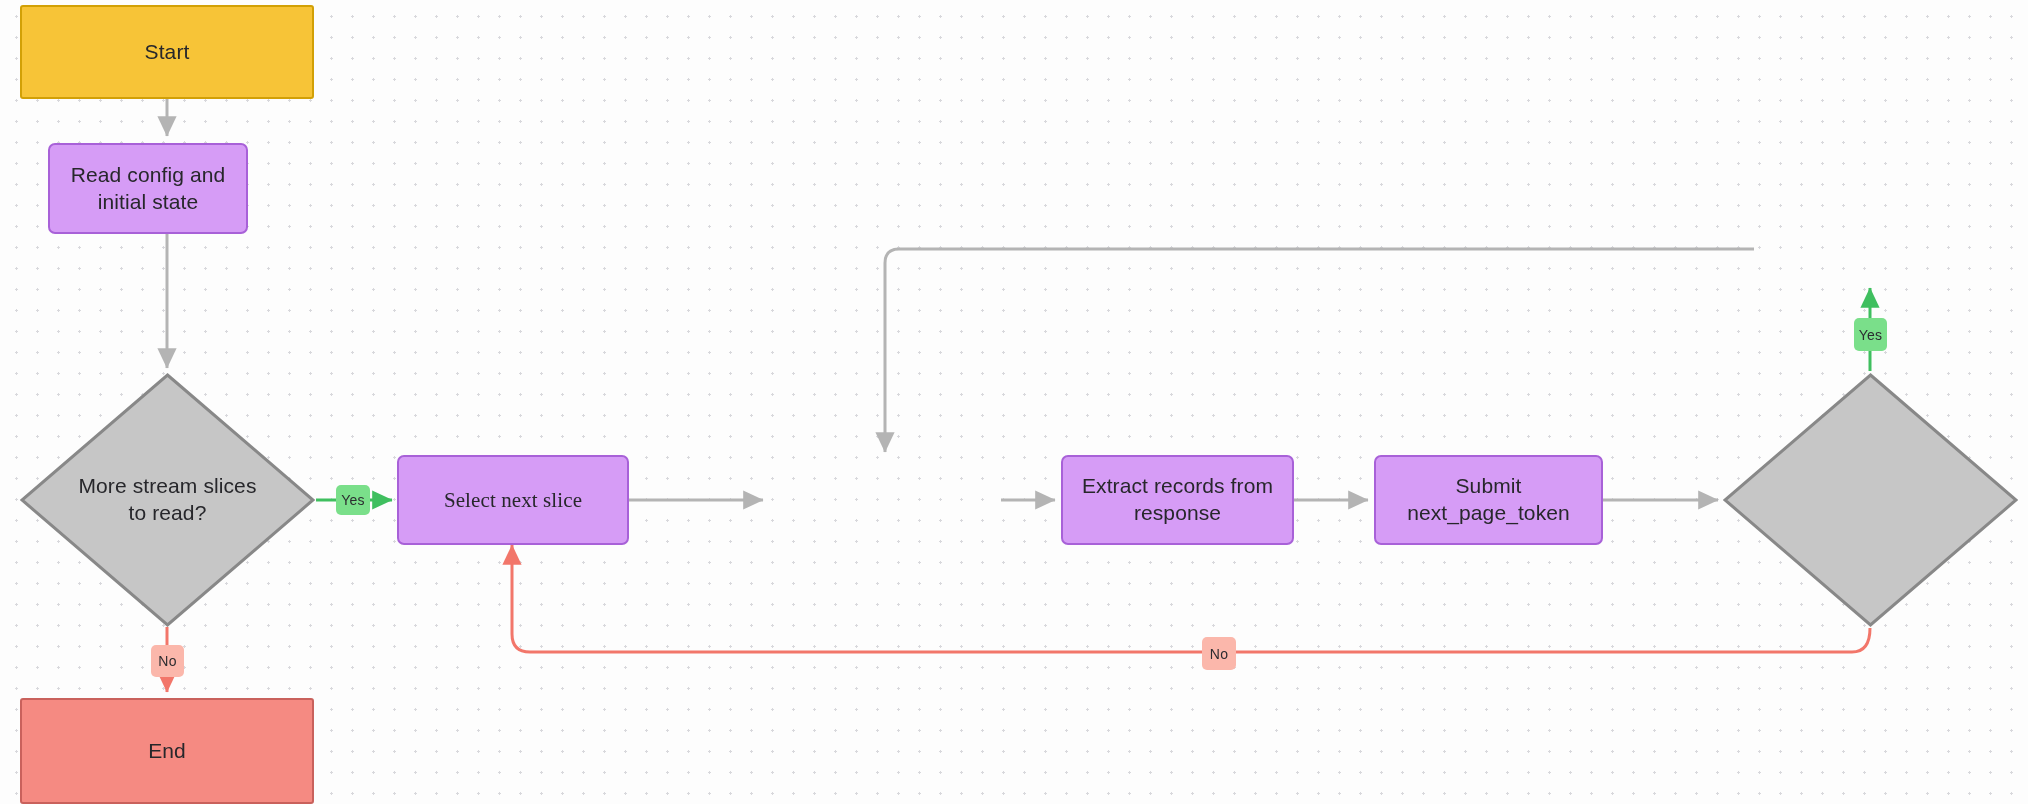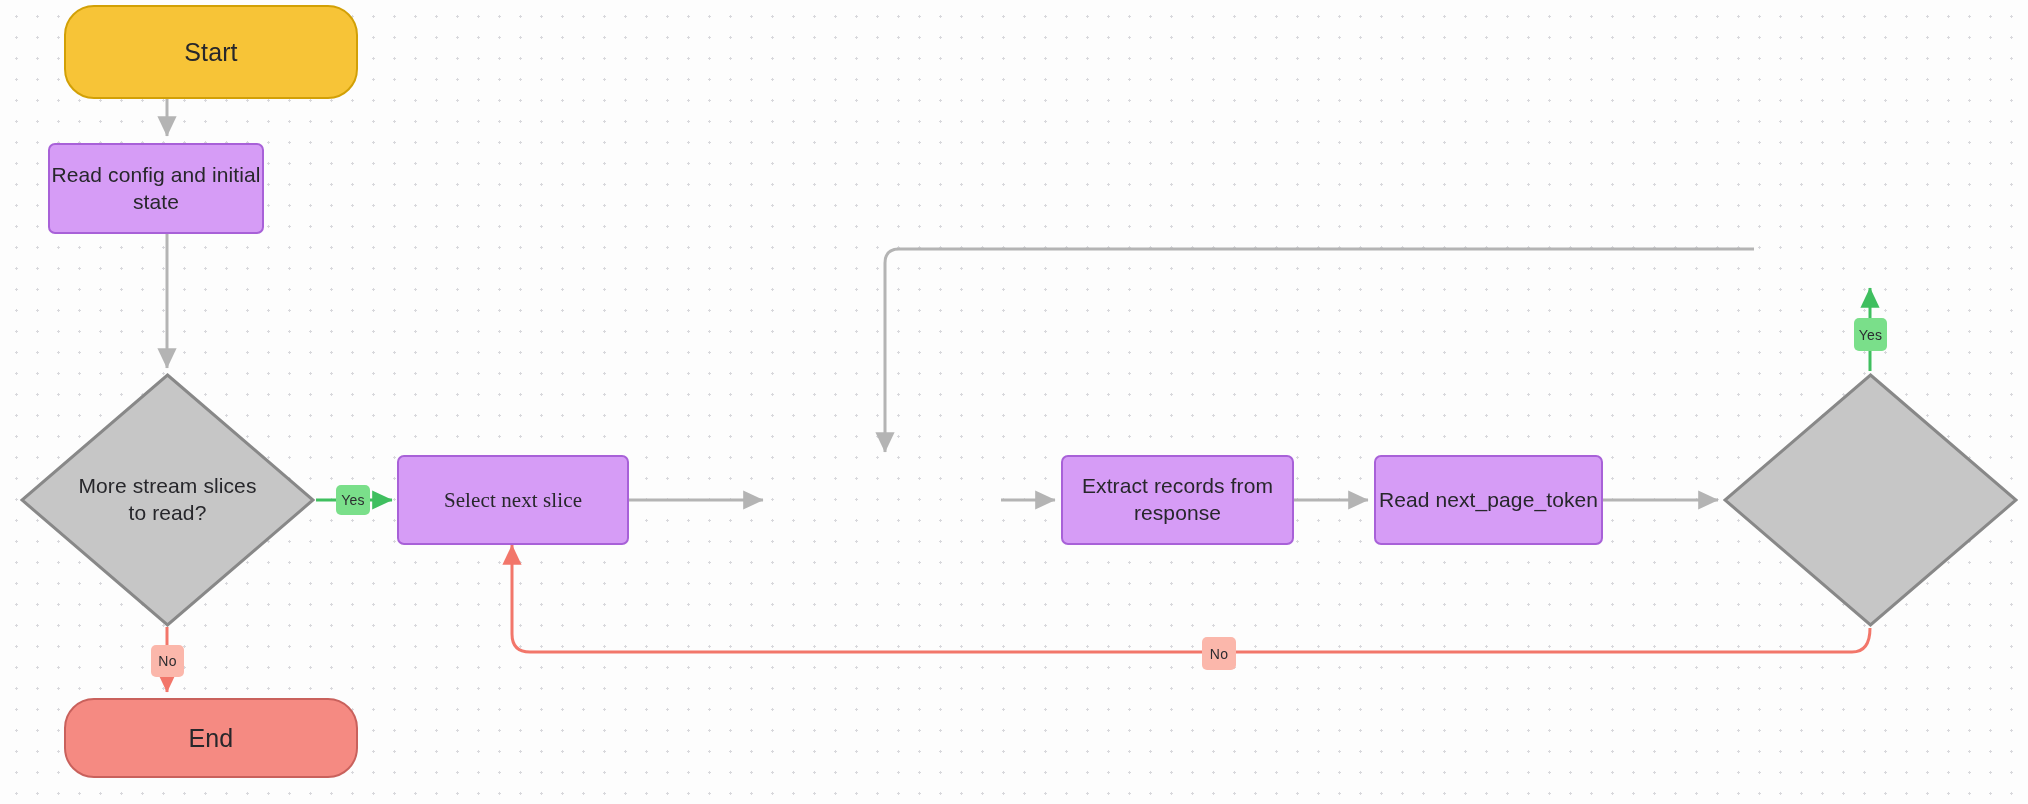--- a/index.html
+++ b/index.html
@@ -35,23 +35,22 @@
     display: flex;
     align-items: center;
     justify-content: center;
     text-align: center;
     color: #27272b;
     line-height: 1.28;
     font-size: 21px;
     letter-spacing: 0.1px;
   }
   .node-terminal {
-    border-radius: 30px;
-    font-size: 25px;
-    margin-left: 44px;
+    border-radius: 3px;
+    font-size: 21px;
   }
   .node-start {
     background: #f7c437;
     border: 2.2px solid #d2a006;
   }
   .node-end {
     background: #f58a82;
     border: 2.2px solid #c9615c;
   }
   .node-process {
@@ -132,46 +131,46 @@
 
     <path d="M1754,249 L899,249 Q885,249 885,263 L885,452" fill="none" stroke="#b4b4b4" stroke-width="3" marker-end="url(#arrow-gray)"></path>
 
     <path d="M1870,628 Q1870,652 1852,652 L530,652 Q512,652 512,634 L512,545" fill="none" stroke="#f2766a" stroke-width="3" marker-end="url(#arrow-red)"></path>
   </svg>
 
   <div class="node node-terminal node-start" style="left:20px; top:5px; width:294px; height:94px;">
     <span>Start</span>
   </div>
 
-  <div class="node node-process" style="left:48px; top:143px; width:216px; height:91px;align-items:center;">
+  <div class="node node-process" style="left:48px; top:143px; width:200px; height:91px;align-items:center;">
     <span>Read config and initial state</span>
   </div>
 
   <div class="node node-decision" style="left:20px; top:373px; width:295px; height:254px;">
     <svg class="diamond-shape" viewBox="0 0 295 254" preserveAspectRatio="none">
       <polygon points="147.5,2 293,127 147.5,252 2,127" fill="#c6c6c6" stroke="#888888" stroke-width="3"></polygon>
     </svg>
     <span class="diamond-label">More stream slices to read?</span>
   </div>
 
-  <div class="node node-terminal node-end" style="left:20px; top:698px; width:294px; height:80px;">
+  <div class="node node-terminal node-end" style="left:20px; top:698px; width:294px; height:106px;">
     <span>End</span>
   </div>
 
   <div class="node node-process" style="left:397px; top:455px; width:232px; height:90px;font-family:Liberation Serif, serif;">
     <span>Select next slice</span>
   </div>
 
 
   <div class="node node-process" style="left:1061px; top:455px; width:233px; height:90px;">
     <span>Extract records from response</span>
   </div>
 
   <div class="node node-process" style="left:1374px; top:455px; width:229px; height:90px;">
-    <span>Read next_page_token</span>
+    <span>Submit next_page_token</span>
   </div>
 
   <div class="node node-decision" style="left:1723px; top:373px; width:295px; height:254px;">
     <svg class="diamond-shape" viewBox="0 0 295 254" preserveAspectRatio="none">
       <polygon points="147.5,2 293,127 147.5,252 2,127" fill="#c6c6c6" stroke="#888888" stroke-width="3"></polygon>
     </svg>
   </div>
 
 
   <div class="edge-label edge-label-yes" style="left:336px; top:485px; width:34px; height:30px;">

